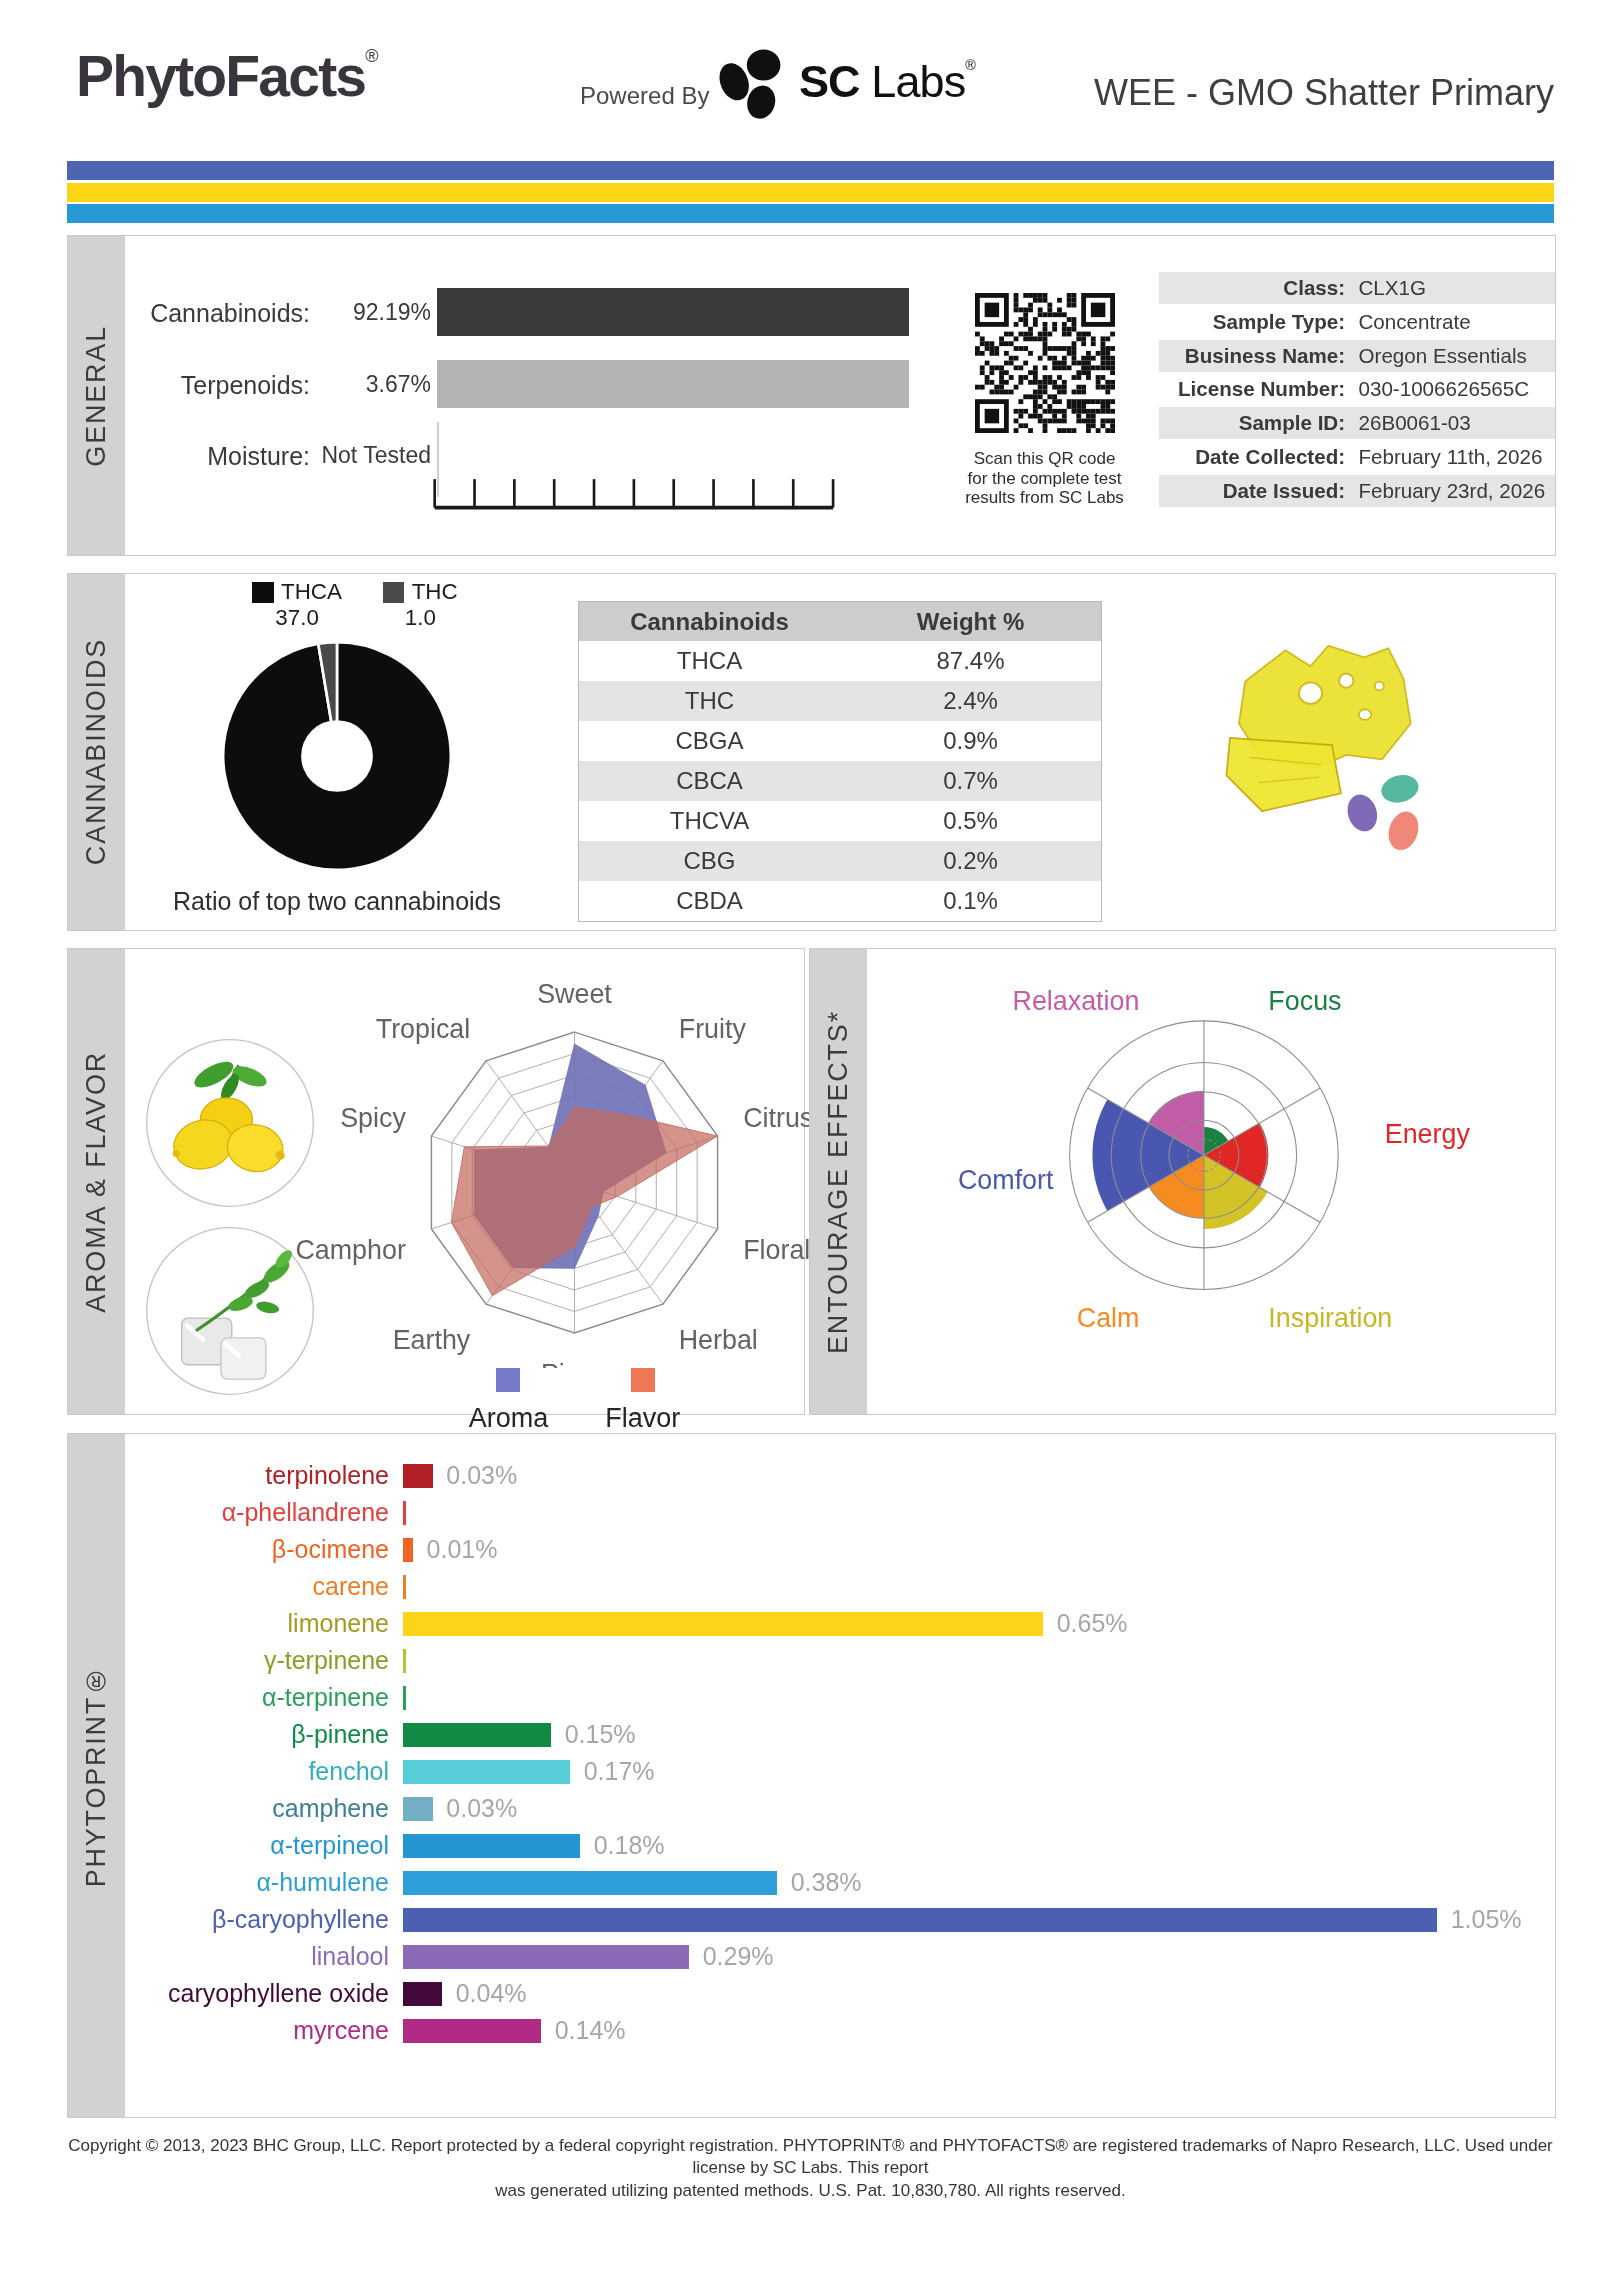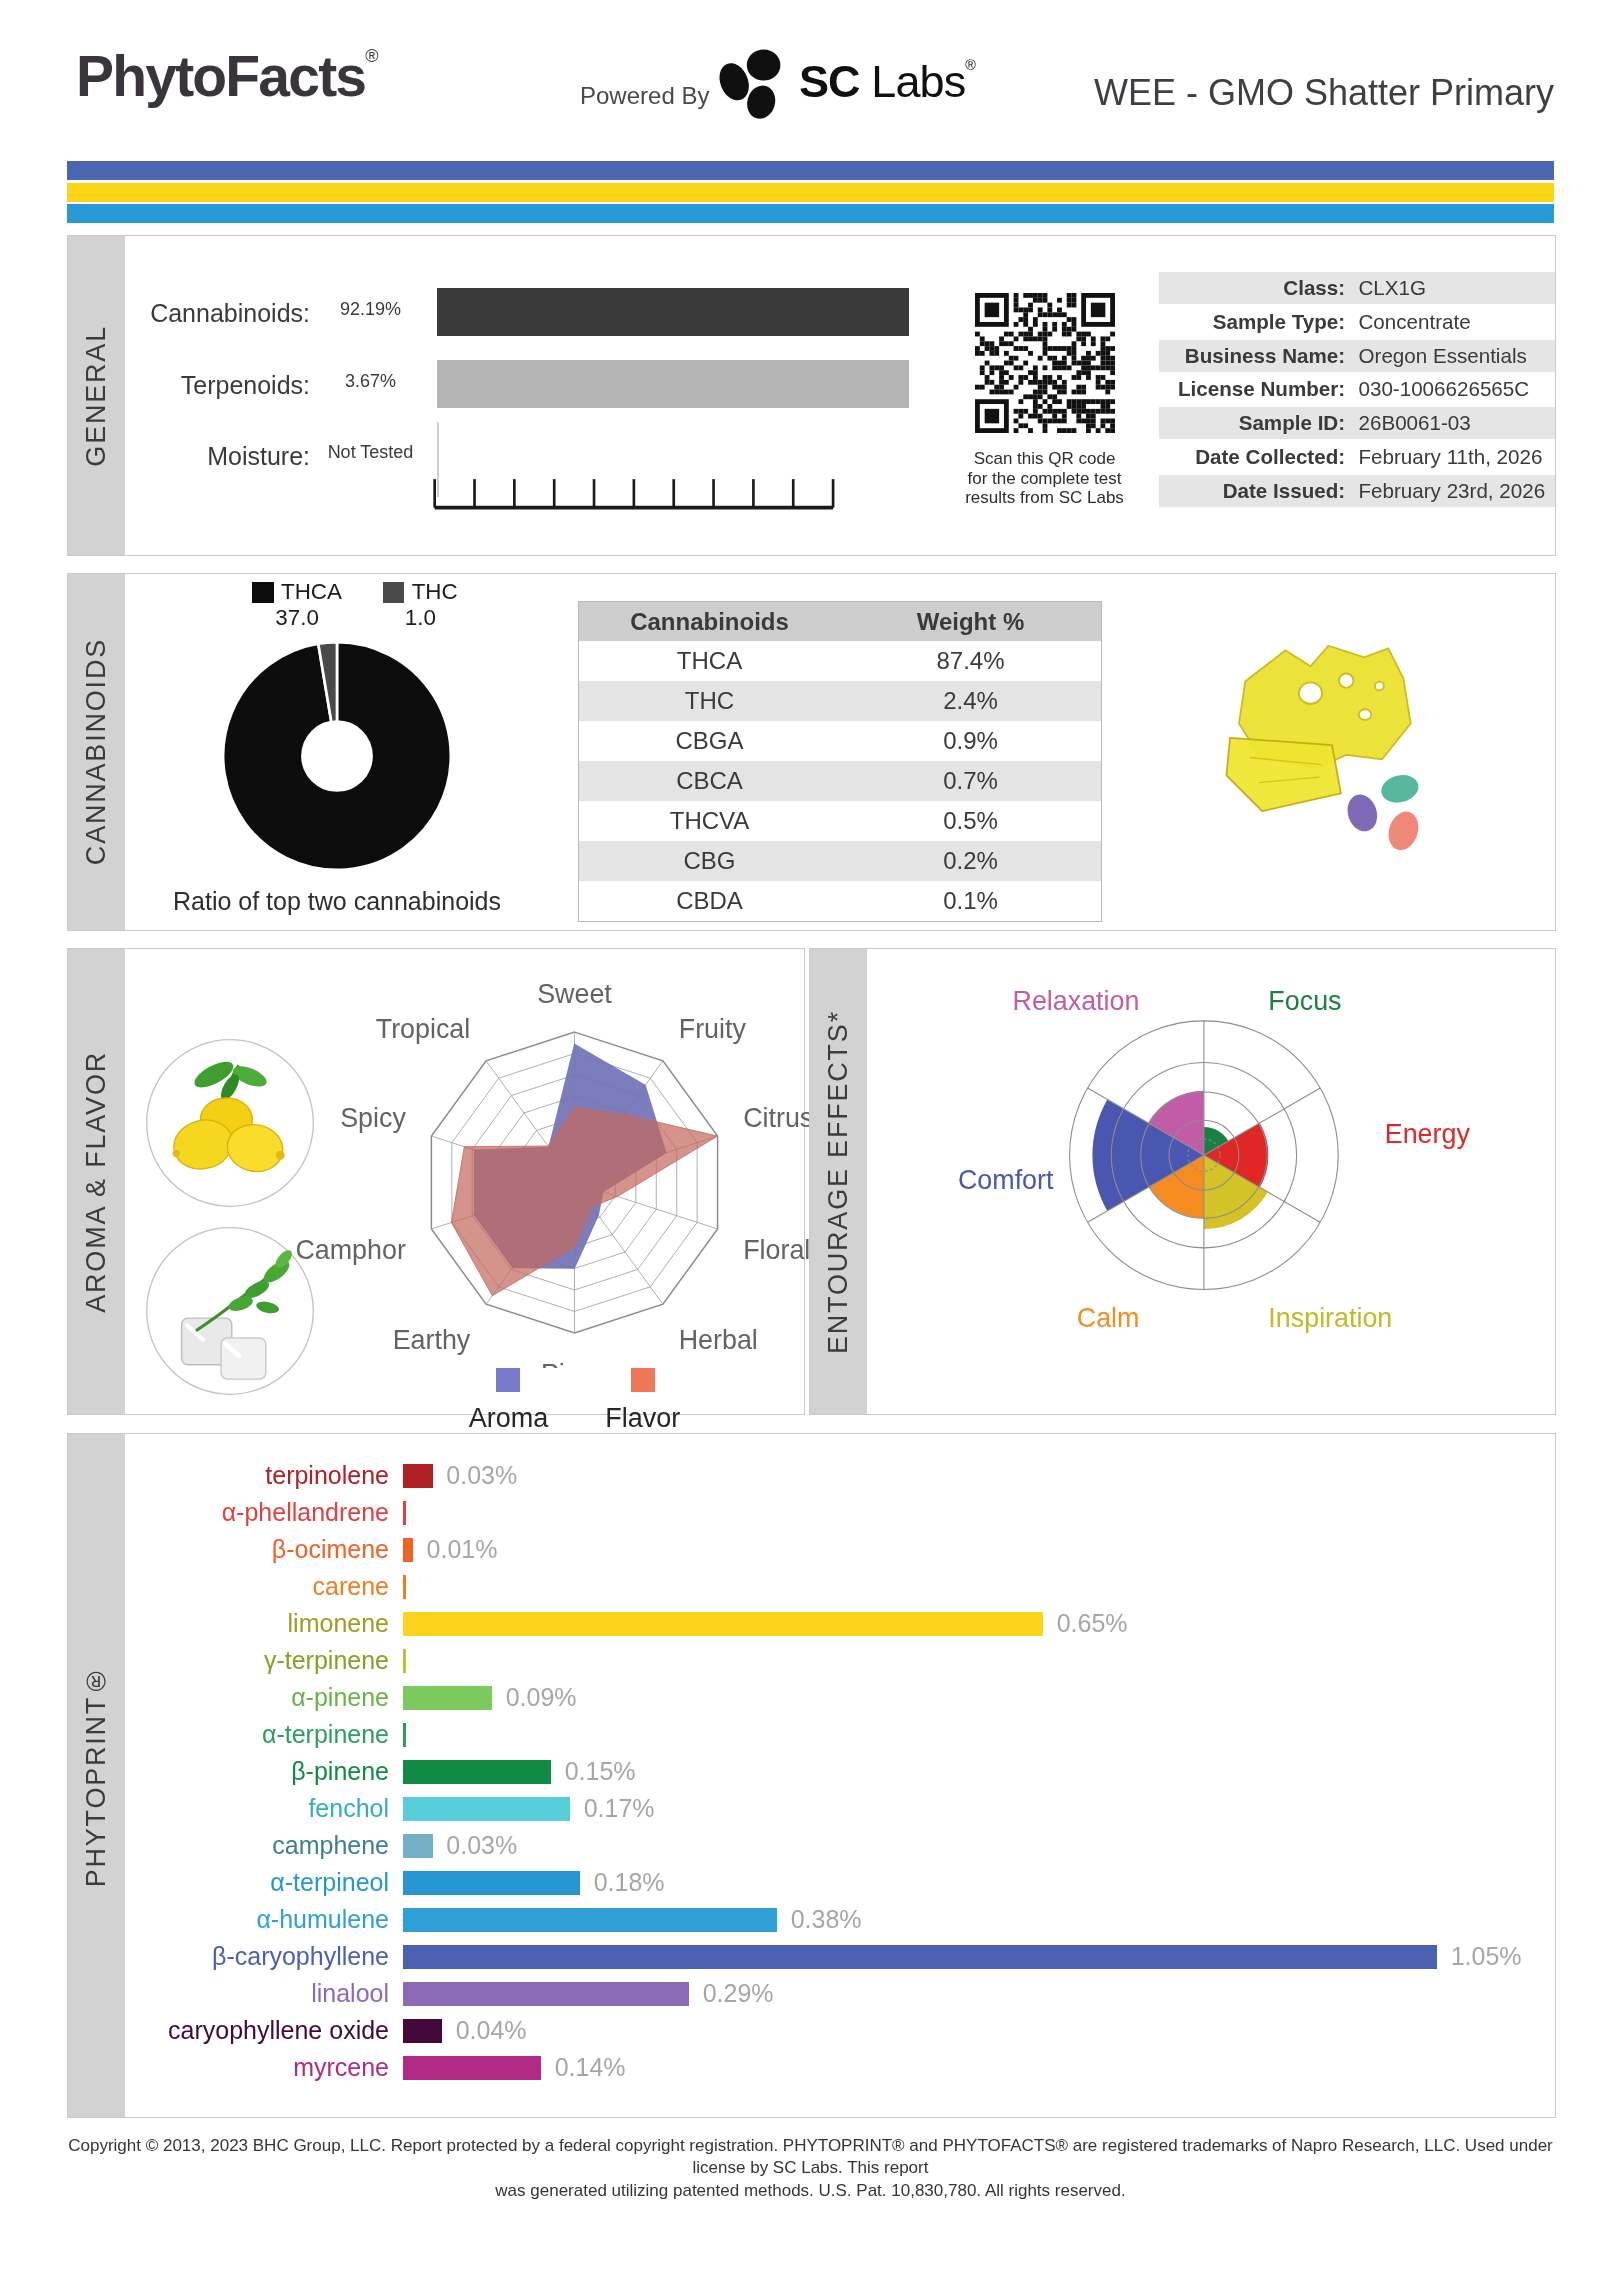--- a/index.html
+++ b/index.html
@@ -17,21 +17,21 @@
   .stripe{position:absolute;left:67px;width:1487px;height:19px;}
   
   .box{position:absolute;background:#fff;border:1.8px solid #c9c9c9;}
   .strip{position:absolute;left:0;top:0;bottom:0;width:57px;background:#d2d2d2;
          display:flex;align-items:center;justify-content:center;}
   .strip span{writing-mode:vertical-rl;transform:rotate(180deg);font-size:27px;color:#3c3c3c;
               letter-spacing:1.8px;white-space:nowrap;}
   
   .gmetric{position:absolute;height:48px;}
   .gmetric .lbl{position:absolute;left:54px;width:188px;top:10.7px;text-align:right;font-size:25px;}
-  .gmetric .val{position:absolute;left:242px;width:121px;top:10.7px;text-align:center;font-size:18px;}
+  .gmetric .val{position:absolute;left:242px;width:121px;top:10.7px;text-align:right;font-size:23px;}
   .gmetric .bar{position:absolute;left:369px;top:0;height:48px;}
   .moist-line{position:absolute;left:369px;top:186px;width:1.8px;height:75px;background:#cfcfcf;}
   .qr-caption{position:absolute;left:871px;top:213px;width:211px;text-align:center;font-size:17px;line-height:19.7px;color:#2e2e2e;}
   .info-table{position:absolute;left:1091px;top:36px;width:396px;}
   .info-row{display:flex;height:32px;margin-bottom:1.8px;align-items:center;font-size:20.6px;}
   .info-row.alt{background:#e5e5e5;}
   .info-row .k{width:47%;text-align:right;font-weight:600;padding-right:8px;}
   .info-row .v{flex:1;text-align:left;padding-left:5.4px;}
   
   .donut-legend{position:absolute;left:99px;top:5.4px;width:376px;display:flex;justify-content:center;gap:41px;}
@@ -688,25 +688,20 @@
         <div class="trow">
           <div class="tl" style="color: rgb(163, 154, 31);">limonene</div>
           <div class="tb" style="width: 640px; background: rgb(253, 212, 28);"></div>
           <div class="tv">0.65%</div>
         </div>
         <div class="trow">
           <div class="tl" style="color: rgb(141, 156, 38);">γ-terpinene</div>
           <div class="tb" style="width: 2.7px; background: rgb(185, 195, 50);"></div>
         </div>
         <div class="trow">
-          <div class="tl" style="color: rgb(102, 179, 74);">α-pinene</div>
-          <div class="tb" style="width: 89px; background: rgb(124, 201, 94);"></div>
-          <div class="tv">0.09%</div>
-        </div>
-        <div class="trow">
           <div class="tl" style="color: rgb(43, 160, 92);">α-terpinene</div>
           <div class="tb" style="width: 2.7px; background: rgb(43, 160, 92);"></div>
         </div>
         <div class="trow">
           <div class="tl" style="color: rgb(15, 139, 69);">β-pinene</div>
           <div class="tb" style="width: 148px; background: rgb(15, 139, 69);"></div>
           <div class="tv">0.15%</div>
         </div>
         <div class="trow">
           <div class="tl" style="color: rgb(47, 176, 188);">fenchol</div>

